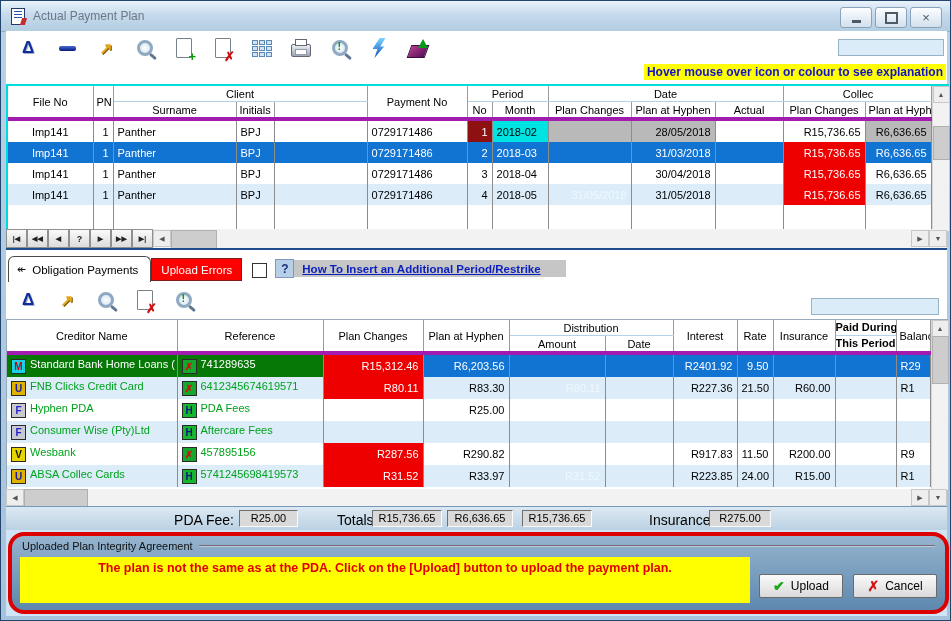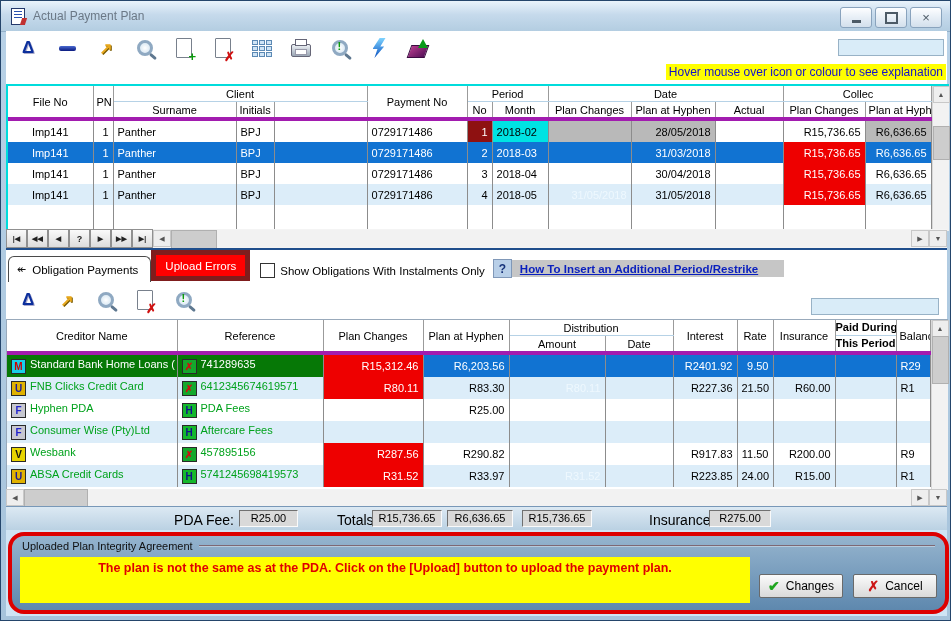--- a/index.html
+++ b/index.html
@@ -36,21 +36,21 @@
   .printer{width:18px;height:11px;position:relative;background:linear-gradient(#eef2f6,#9aa6b4);border:1px solid #667;border-radius:2px;margin-top:4px;}
   .printer::before{content:"";position:absolute;left:3px;top:-6px;width:10px;height:5px;background:#fff;border:1px solid #667;}
   .printer::after{content:"";position:absolute;left:3px;bottom:1px;width:10px;height:4px;background:#fff;border:1px solid #99a;}
   .i-light{width:13px;height:20px;background:linear-gradient(#7fd4ff,#0a50c0);clip-path:polygon(55% 0,100% 0,60% 42%,90% 42%,15% 100%,38% 55%,0 55%);}
   .i-export{position:relative;width:21px;height:19px;}
   .i-export::before{content:"";position:absolute;left:1px;bottom:0;width:16px;height:11px;background:linear-gradient(135deg,#b43a8c,#551058);transform:skewX(-20deg);border:1px solid #3a0a40;}
   .i-export::after{content:"";position:absolute;right:1px;top:0;width:0;height:0;border-left:5px solid transparent;border-right:5px solid transparent;border-bottom:9px solid #0a9a1a;}
   .searchbox{position:absolute;background:#d9ecf8;border:1px solid #98b2c6;height:17px;font:11px "Liberation Sans",sans-serif;padding:0 3px;box-sizing:border-box;}
   #sb1{right:3px;top:8px;width:106px;}
   #sb2{right:8px;top:267px;width:128px;}
-  .hint{position:absolute;right:1px;top:33px;background:#ffff00;color:#1111cc;font-weight:normal;font-size:12px;padding:1px 3px;white-space:nowrap;}
+  .hint{position:absolute;right:1px;top:33px;background:#ffff00;color:#1111cc;font-weight:bold;font-size:12px;padding:1px 3px;white-space:nowrap;}
   
   .gridwrap{position:absolute;left:0;background:#fff;display:flex;}
   #topgrid{top:53px;width:941px;height:145px;border-top:2px solid #00dcdc;border-left:2px solid #00dcdc;}
   #botgrid{top:288px;width:941px;height:170px;border-top:1px solid #9ab;border-left:1px solid #9ab;}
   table.gt{table-layout:fixed;border-collapse:collapse;width:923px;align-self:flex-start;}
   .gt th{font-weight:normal;font-size:11px;padding:0 3px;white-space:nowrap;overflow:hidden;text-align:center;height:15px;border-right:1px solid #9b9b9b;}
   .gt thead{border-bottom:4px solid #a21caf;}
   .grp{border-bottom:1px solid #b6d2e6 !important;}
   .grp-right{text-align:center;padding-right:1px !important;}
   .gt td{height:21px;padding:0 4px;border-right:1px solid #8c8c8c;white-space:nowrap;overflow:hidden;}
@@ -87,21 +87,21 @@
   
   .navrow{position:absolute;left:0;top:198px;width:941px;height:19px;background:#f4f4f4;display:flex;align-items:center;}
   .navb{width:19px;height:17px;border:1px solid #909090;background:linear-gradient(#fafafa,#dcdcdc);font-size:7px;font-weight:bold;
     display:flex;align-items:center;justify-content:center;color:#222;flex:0 0 19px;}
   .navline{position:absolute;left:0;top:217px;width:941px;height:2px;background:#1f4e8c;}
   
   .tabrow{position:absolute;left:2px;top:224px;height:27px;display:flex;align-items:flex-end;}
   .tab-active{height:25px;background:#fff;border:1px solid #4a4a4a;border-bottom:none;border-radius:6px 6px 0 0;
     padding:0 12px 0 8px;display:flex;align-items:center;gap:6px;font-size:11.5px;}
   .pin{font-size:11px;color:#111;}
-  .tab-error{height:21px;background:#ff0000;color:#fff;display:flex;align-items:center;padding:0 9px;font-size:11.5px;border:5px solid #7f1d1d;margin-bottom:1px;}
+  .tab-error{height:21px;background:#ff0000;color:#fff;display:flex;align-items:center;padding:0 9px;font-size:11.5px;border:1px solid #7f1d1d;margin-bottom:1px;}
   .cbwrap{display:flex;align-items:center;gap:5px;margin:0 0 4px 10px;font-size:11.5px;}
   .cb{width:13px;height:13px;border:1px solid #333;background:#fff;}
   .helpwrap{display:flex;align-items:center;margin:0 0 4px 8px;}
   .help-q{width:17px;height:17px;background:#b8cfe8;border:1px solid #8098b8;color:#16327a;font-weight:bold;
     display:flex;align-items:center;justify-content:center;font-size:12px;}
   .help-bar{height:17px;background:#c6c6c6;display:flex;align-items:center;padding:0 8px;width:256px;}
   .help-link{color:#0a1fbe;font-weight:bold;text-decoration:underline;font-size:11.5px;white-space:nowrap;}
   .tb2{position:absolute;left:10px;top:256px;display:flex;gap:15px;align-items:center;height:26px;}
   #hscroll2{left:0;top:458px;width:941px;}
   
@@ -341,21 +341,20 @@
     <div class="navline"></div>
 
     <div class="tabrow">
       <div class="tab-active">
         <span class="pin">↞</span>
         <span>Obligation Payments</span>
       </div>
       <div class="tab-error">Upload Errors</div>
       <div class="cbwrap">
         <span class="cb"></span>
-        <span>Show Obligations With Instalments Only</span>
       </div>
       <div class="helpwrap">
         <span class="help-q">?</span>
         <span class="help-bar">
             <a class="help-link">How To Insert an Additional Period/Restrike</a>
           </span>
       </div>
     </div>
 
     <div class="tb2">
@@ -471,21 +470,21 @@
             <td class="num">R290.82</td>
             <td></td>
               <td></td>
             <td class="num">R917.83</td>
             <td class="num">11.50</td>
             <td class="num">R200.00</td>
             <td></td>
             <td>R9</td>
           </tr>
           <tr class="alt">
-            <td class="cred"><span class="lic ic-u">U</span><span>ABSA Credit Cards</span></td>
+            <td class="cred"><span class="lic ic-u">U</span><span>ABSA Collec Cards</span></td>
             <td class="cred"><span class="lic ic-h">H</span><span>5741245698419573</span></td>
             <td class="c-red num">R31.52</td>
             <td class="num">R33.97</td>
             <td class="num faded">R31.52</td>
             <td></td>
             <td class="num">R223.85</td>
             <td class="num">24.00</td>
             <td class="num">R15.00</td>
             <td></td>
             <td>R1</td>
@@ -523,21 +522,21 @@
     <div class="redpanel">
       <div class="group-hd">
         <span class="gtitle">Uploaded Plan Integrity Agreement</span>
         <span class="gline"></span>
       </div>
       <div class="msgbox">
         <div class="msgtext">The plan is not the same as at the PDA. Click on the [Upload] button to upload the payment plan.</div>
       </div>
       <div id="btn-upload" class="pbtn">
         <span class="btn-check">✔</span>
-        <span>Changes</span>
+        <span>Upload</span>
       </div>
       <div id="btn-cancel" class="pbtn">
         <span class="btn-x">✗</span>
         <span>Cancel</span>
       </div>
     </div>
 
   </div>
 </div>
 

